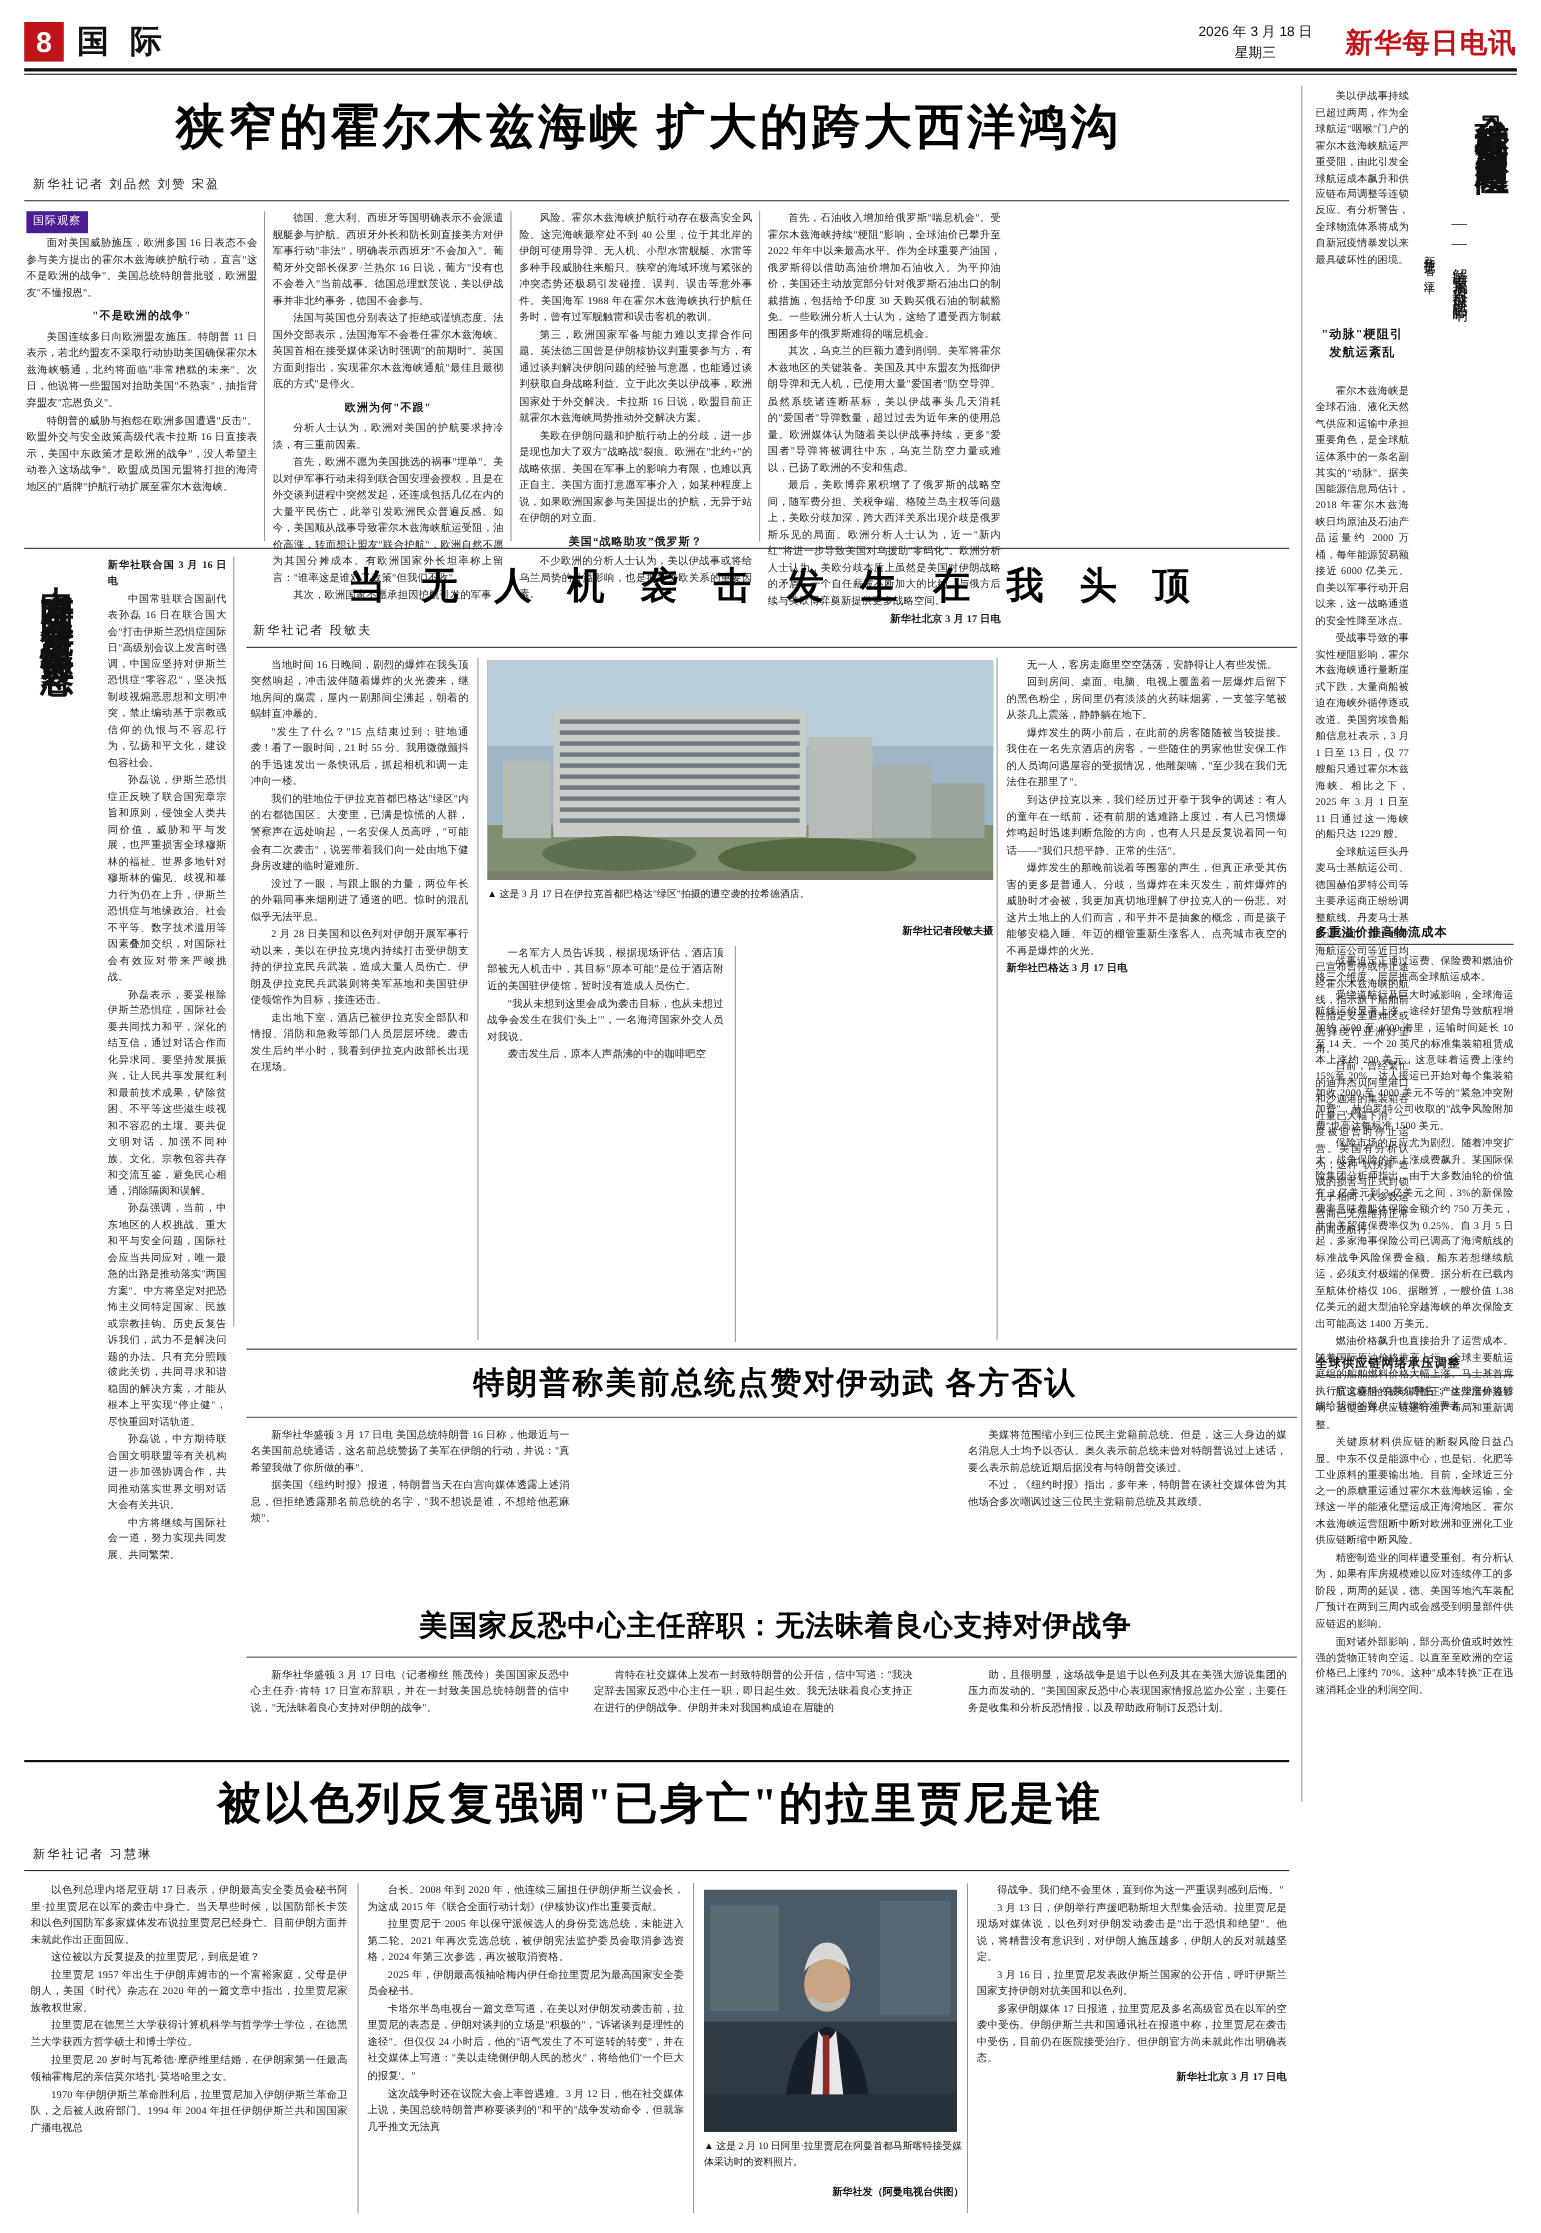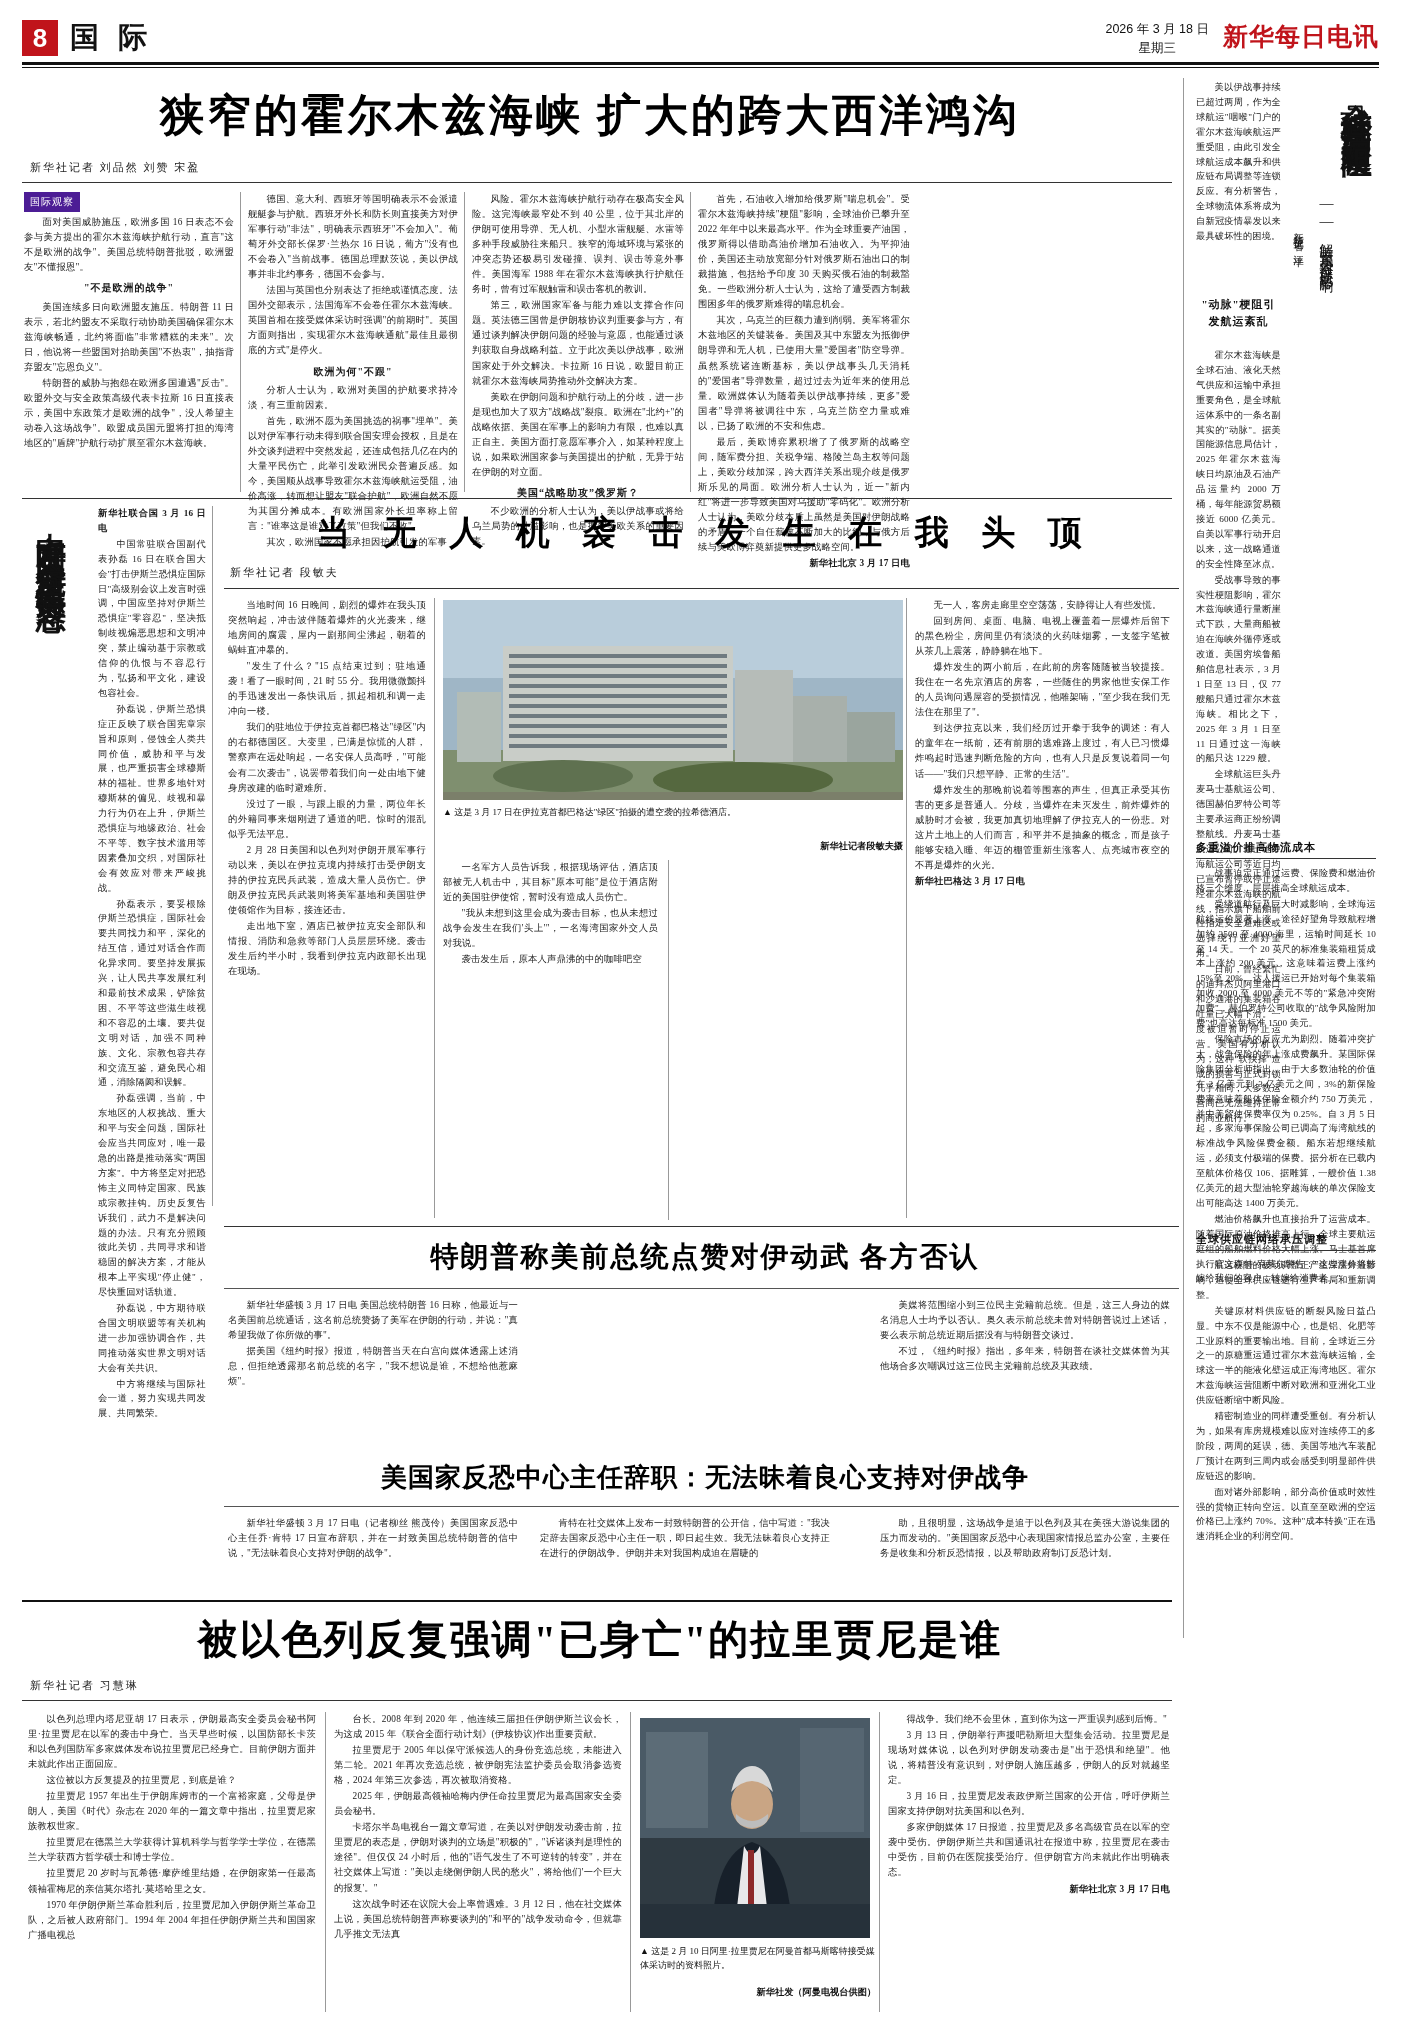--- a/index.html
+++ b/index.html
@@ -50,22 +50,22 @@
   }
   .section-name {
     margin-left: 12px;
     font-size: 29px;
     font-weight: bold;
     letter-spacing: 6px;
     font-family: "Liberation Serif", serif;
   }
   .mast-right {
     display: flex;
-    align-items: flex-start;
-    gap: 14px;
+    align-items: center;
+    gap: 30px;
   }
   .mast-date {
     text-align: center;
     font-size: 12.5px;
     line-height: 1.5;
     font-family: "Liberation Sans", sans-serif;
     padding-top: 2px;
   }
   .mast-date .d1 { display:block; }
   .mast-date .d2 { display:block; }
@@ -433,21 +433,21 @@
   <div class="vsub" style="right:66px; top:196px; height:300px;">——解读中东局势对全球航运影响</div>
   <div class="vbyline" style="right:96px; top:224px; height:150px;">新华社记者 汪平</div>
 
   <div class="col-text" style="left:1196px; top:80px; width:85px; font-size:9.2px;">
     <p>美以伊战事持续已超过两周，作为全球航运"咽喉"门户的霍尔木兹海峡航运严重受阻，由此引发全球航运成本飙升和供应链布局调整等连锁反应。有分析警告，全球物流体系将成为自新冠疫情暴发以来最具破坏性的困境。</p>
   </div>
 
   <div class="subsec-title" style="left:1196px; top:296px; width:85px; text-align:center; line-height:1.5;">"动脉"梗阻引发航运紊乱</div>
 
   <div class="col-text" style="left:1196px; top:348px; width:85px; font-size:9.2px;">
-    <p>霍尔木兹海峡是全球石油、液化天然气供应和运输中承担重要角色，是全球航运体系中的一条名副其实的"动脉"。据美国能源信息局估计，2025 年霍尔木兹海峡日均原油及石油产品运量约 2000 万桶，每年能源贸易额接近 6000 亿美元。自美以军事行动开启以来，这一战略通道的安全性降至冰点。</p>
+    <p>霍尔木兹海峡是全球石油、液化天然气供应和运输中承担重要角色，是全球航运体系中的一条名副其实的"动脉"。据美国能源信息局估计，2018 年霍尔木兹海峡日均原油及石油产品运量约 2000 万桶，每年能源贸易额接近 6000 亿美元。自美以军事行动开启以来，这一战略通道的安全性降至冰点。</p>
     <p>受战事导致的事实性梗阻影响，霍尔木兹海峡通行量断崖式下跌，大量商船被迫在海峡外循停逐或改道。美国穷埃鲁船舶信息社表示，3 月 1 日至 13 日，仅 77 艘船只通过霍尔木兹海峡。相比之下，2025 年 3 月 1 日至 11 日通过这一海峡的船只达 1229 艘。</p>
     <p>全球航运巨头丹麦马士基航运公司、德国赫伯罗特公司等主要承运商正纷纷调整航线。丹麦马士基航运公司、瑞士地中海航运公司等近日均已宣布暂停或停止途经霍尔木兹海峡的航线，指示旗下船舶前往指定安全避难区或选择绕行亚洲好望角。</p>
     <p>日前，曾经繁忙的迪拜杰贝阿里港口和沙迦港的集装箱吞吐量已大幅下滑。一度被迫暂时停止运营。美国有分析认为，这种"软抉择"造成的损害与正式封锁几乎相同，大多数运营商已无法维持正常的商业航行。</p>
   </div>
 
   <div class="subsec-title" style="left:1196px; top:840px; width:180px;">多重溢价推高物流成本</div>
   <div class="subsec-rule" style="left:1196px; top:858px; width:180px;"></div>
 
   <div class="col-text" style="left:1196px; top:866px; width:180px; font-size:9.2px;">
     <p>战事迫定正通过运费、保险费和燃油价格三个维度，层层推高全球航运成本。</p>

